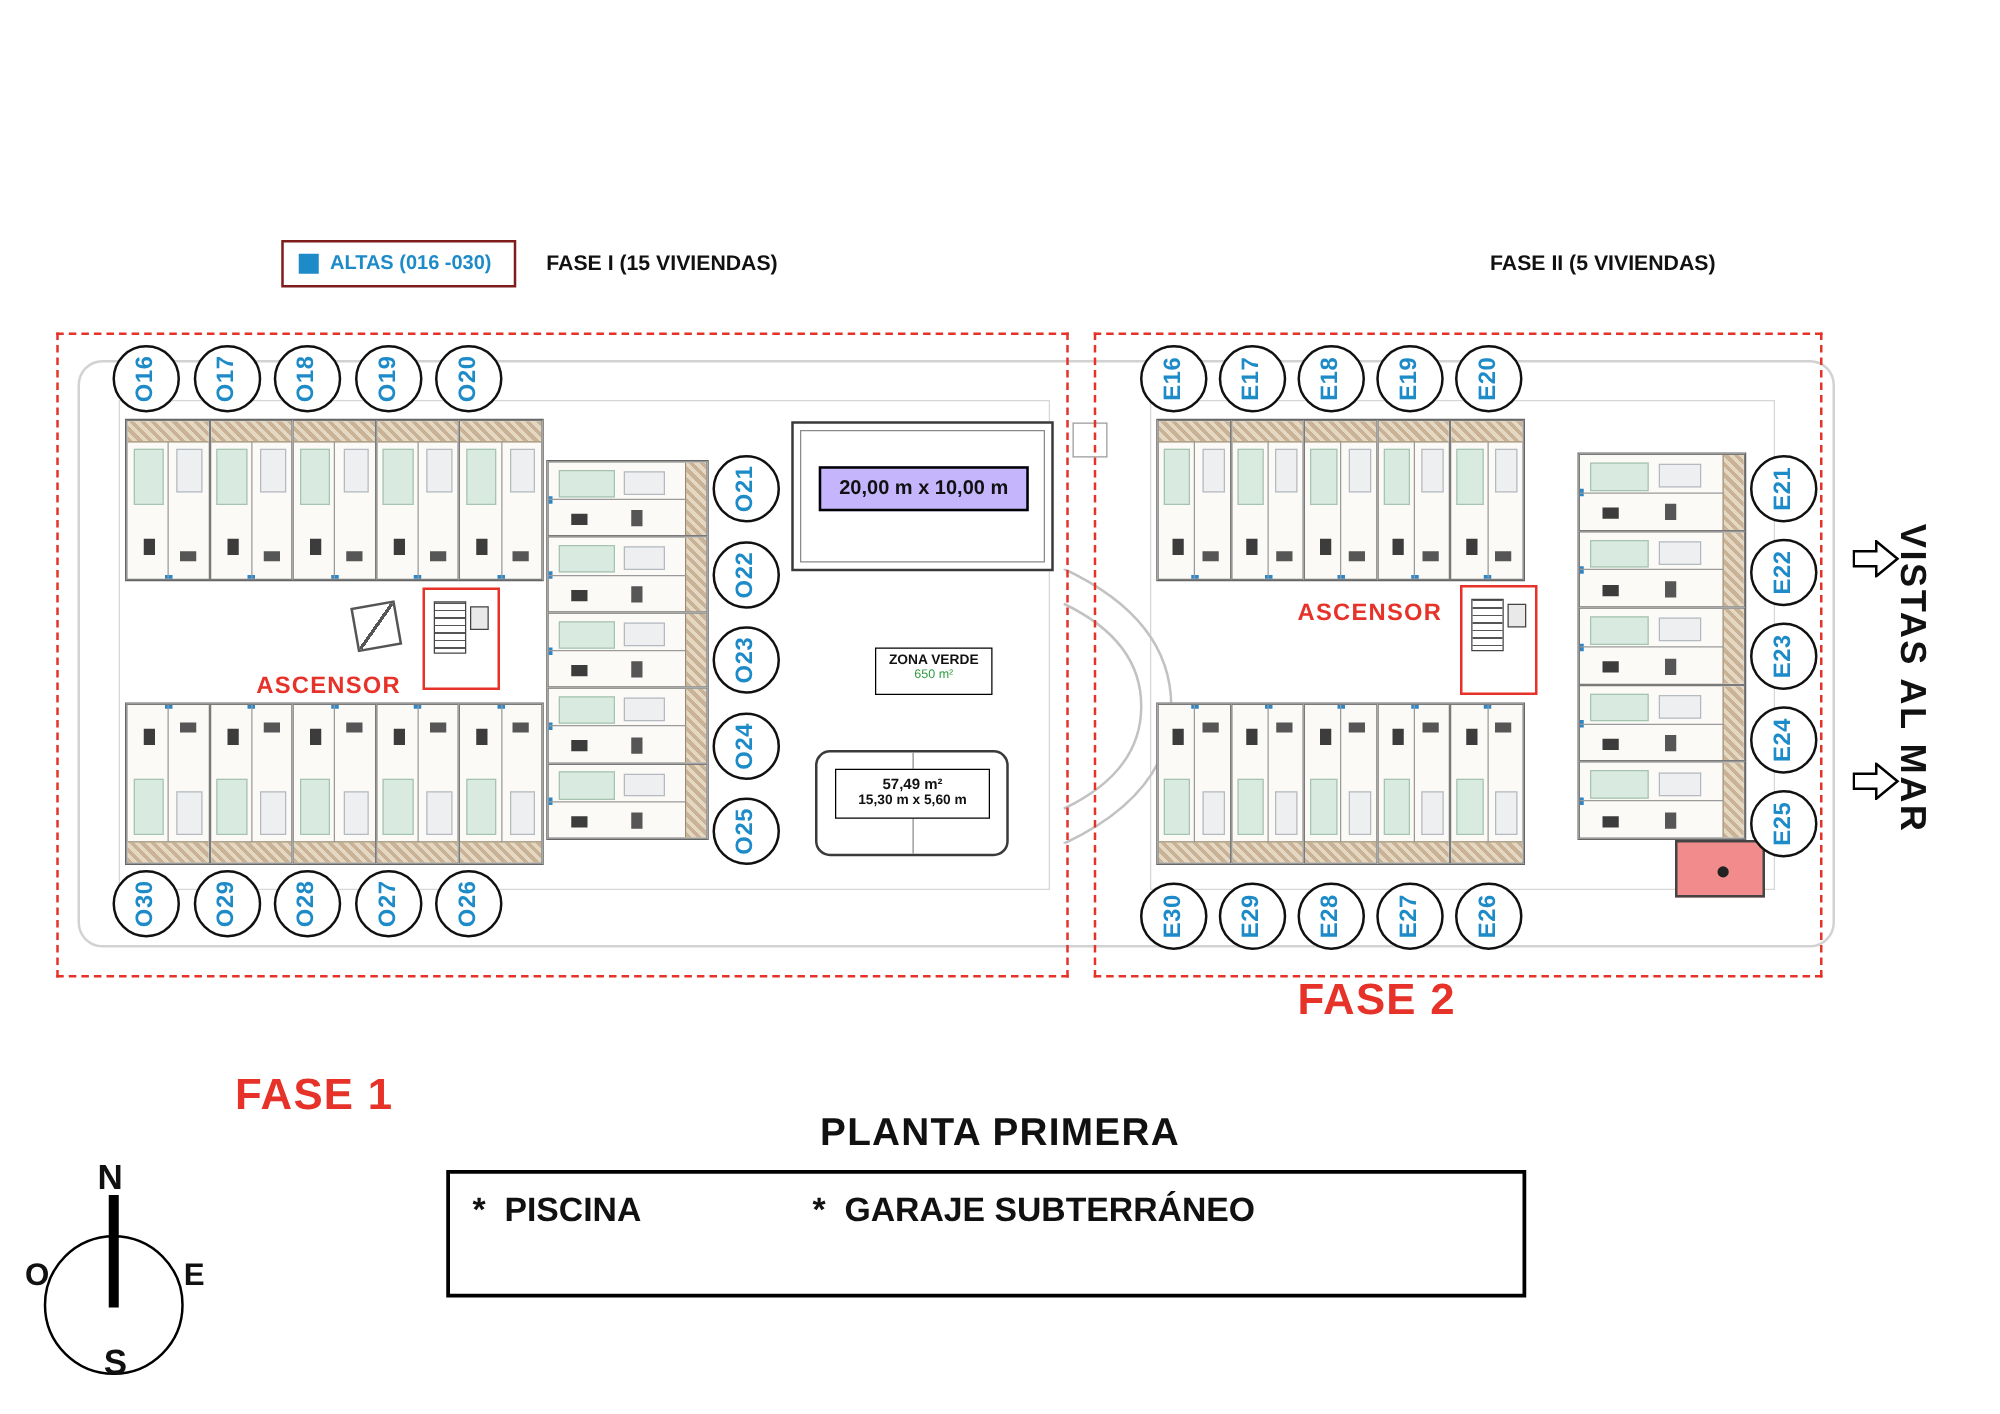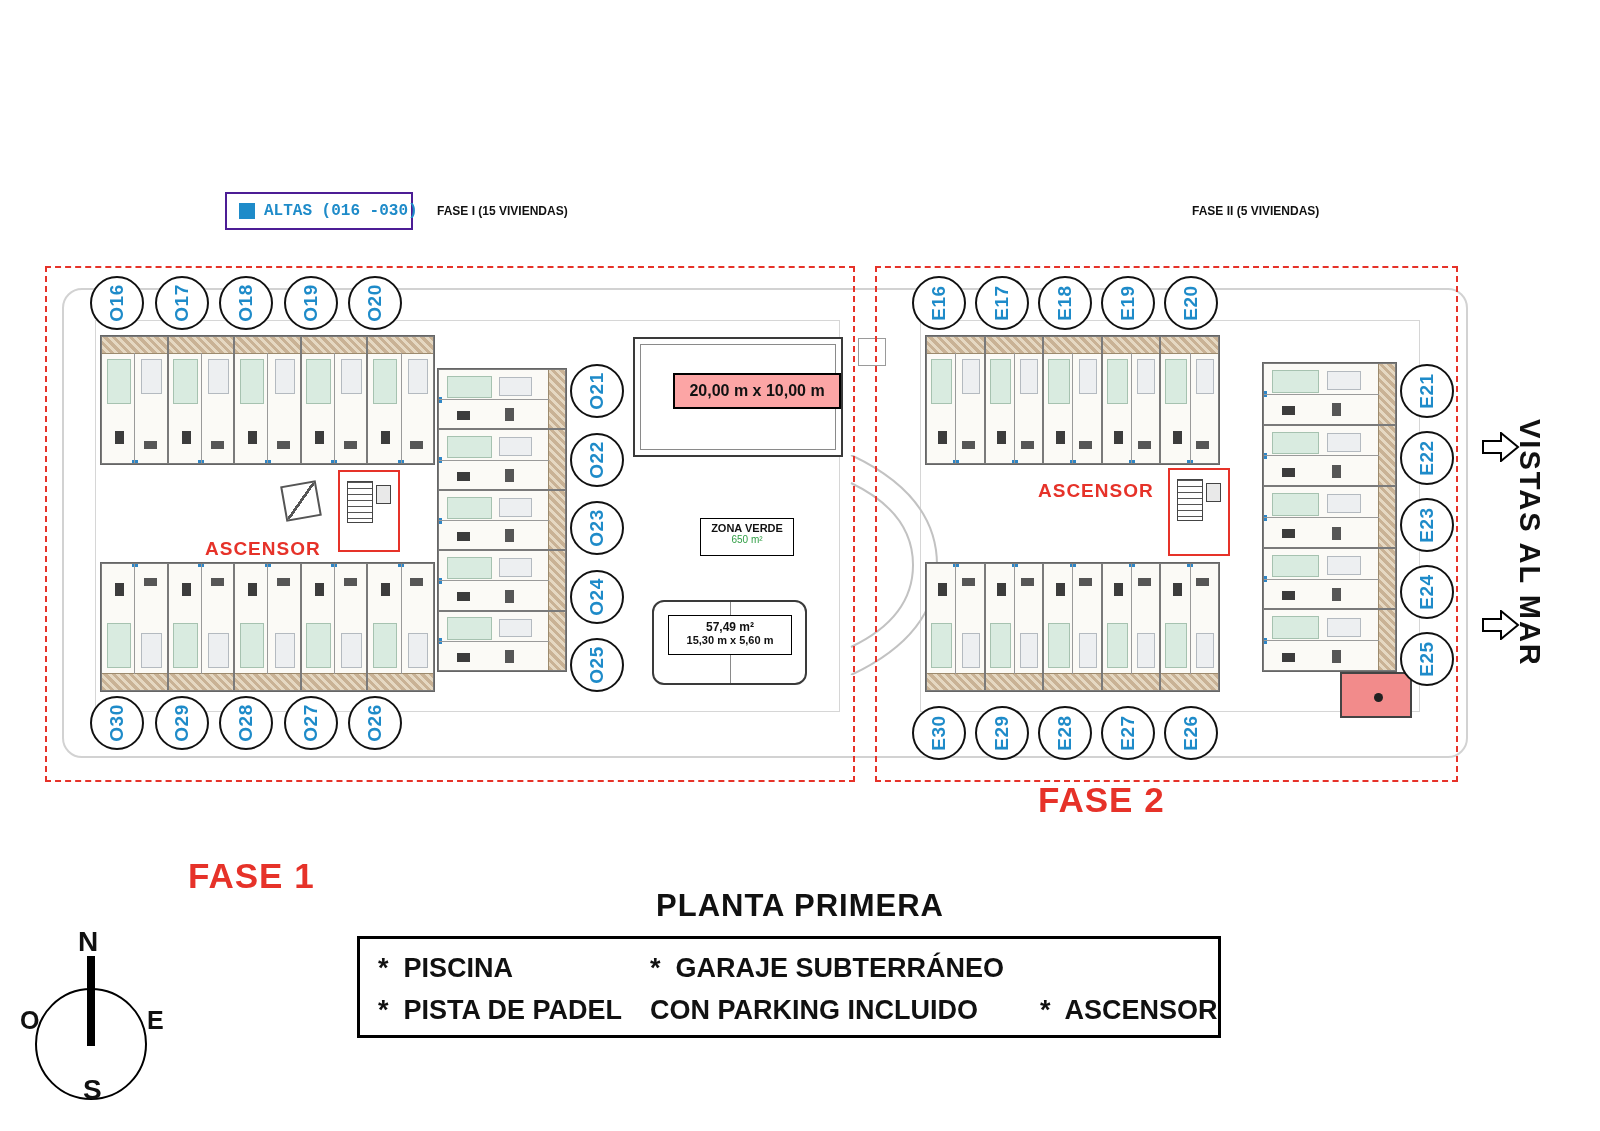--- a/index.html
+++ b/index.html
@@ -5,28 +5,28 @@
   * { margin:0; padding:0; box-sizing:border-box; }
   html,body { background:#ffffff; }
   body {
     width:1600px; height:1131px; position:relative; overflow:hidden;
     font-family:"Liberation Sans", sans-serif; color:#111;
   }
   #page { position:absolute; inset:0; }
 
   
   .legend-box {
-    position:absolute; height:38px; border:2px solid #4c1d95; background:#fff;
-    display:flex; align-items:center; gap:9px; padding:0 12px;font-family:Liberation Mono, monospace;
+    position:absolute; height:38px; border:2px solid #7f1d1d; background:#fff;
+    display:flex; align-items:center; gap:9px; padding:0 12px;
   }
   #legend1 { left:225px; top:192px; width:188px; }
   #legend2 { left:975px; top:192px; width:194px; }
   .swatch { width:16px; height:16px; background:#1e8bc9; flex:0 0 auto; }
   .legend-text { color:#1e8bc9; font-weight:bold; font-size:16px; white-space:pre; }
-  .phase-text { position:absolute; height:38px; line-height:38px; font-weight:bold; font-size:12px; }
+  .phase-text { position:absolute; height:38px; line-height:38px; font-weight:bold; font-size:17px; }
   #phase1-text { left:437px; top:192px; }
   #phase2-text { left:1192px; top:192px; }
 
   
   #site-outline {
     position:absolute; left:62px; top:288px; width:1406px; height:470px;
     border:2px solid #d2d2d2; border-radius:20px;
   }
   .block-bound { position:absolute; border:1.5px solid #d6d6d6; }
   #f1-bound { left:95px; top:320px; width:745px; height:392px; }
@@ -104,22 +104,22 @@
 
   .ascensor-label { position:absolute; color:#e63229; font-weight:bold; font-size:19px; letter-spacing:1px; z-index:9; }
   #ascensor1 { left:205px;  top:538px; }
   #ascensor2 { left:1038px; top:480px; }
 
   
   #pool { position:absolute; left:633px; top:337px; width:210px; height:120px; border:2px solid #3a3a3a; background:#fff; z-index:6; }
   #pool::before { content:""; position:absolute; inset:5px; border:1px solid #8a8a8a; }
   #pool-label {
     position:absolute; left:655px; top:373px; width:168px; height:36px; z-index:7;
-    border:2px solid #000; background:#fca5a5; display:flex; align-items:center; justify-content:center;
-    font-weight:bold; font-size:16px; white-space:pre;margin-left:18px;
+    border:2px solid #000; background:#c4b5fd; display:flex; align-items:center; justify-content:center;
+    font-weight:bold; font-size:16px; white-space:pre;
   }
   #zona-verde {
     position:absolute; left:700px; top:518px; width:94px; height:38px; z-index:6;
     border:1.5px solid #000; background:#fff; text-align:center; padding-top:3px;
   }
   #zona-verde .zv1 { display:block; font-weight:bold; font-size:11px; }
   #zona-verde .zv2 { display:block; font-size:10px; color:#2f9e44; }
   #padel { position:absolute; left:652px; top:600px; width:155px; height:85px; border:2px solid #3a3a3a; border-radius:12px; background:#fff; z-index:6; }
   #padel::before { content:""; position:absolute; left:50%; top:0; bottom:0; width:1px; background:#8a8a8a; }
   #padel-label {
@@ -568,25 +568,20 @@
 
   <div class="fase-label" id="fase1-label">FASE 1</div>
   <div class="fase-label" id="fase2-label">FASE 2</div>
   <div id="planta-title">PLANTA PRIMERA</div>
 
   <div id="features">
     <div class="feat-row">
       <span class="fc1">*  PISCINA</span>
       <span class="fc3">*  GARAJE SUBTERRÁNEO</span>
     </div>
-    <div class="feat-row">
-      <span class="fc1">*  PISTA DE PADEL</span>
-      <span class="fc2">CON PARKING INCLUIDO</span>
-      <span class="fc3">*  ASCENSOR</span>
-    </div>
   </div>
 
   <div id="compass-circle"></div>
   <div id="compass-needle"></div>
   <div class="compass-letter" id="compass-n">N</div>
   <div class="compass-letter" id="compass-o">O</div>
   <div class="compass-letter" id="compass-e">E</div>
   <div class="compass-letter" id="compass-s">S</div>
 
 </div>

